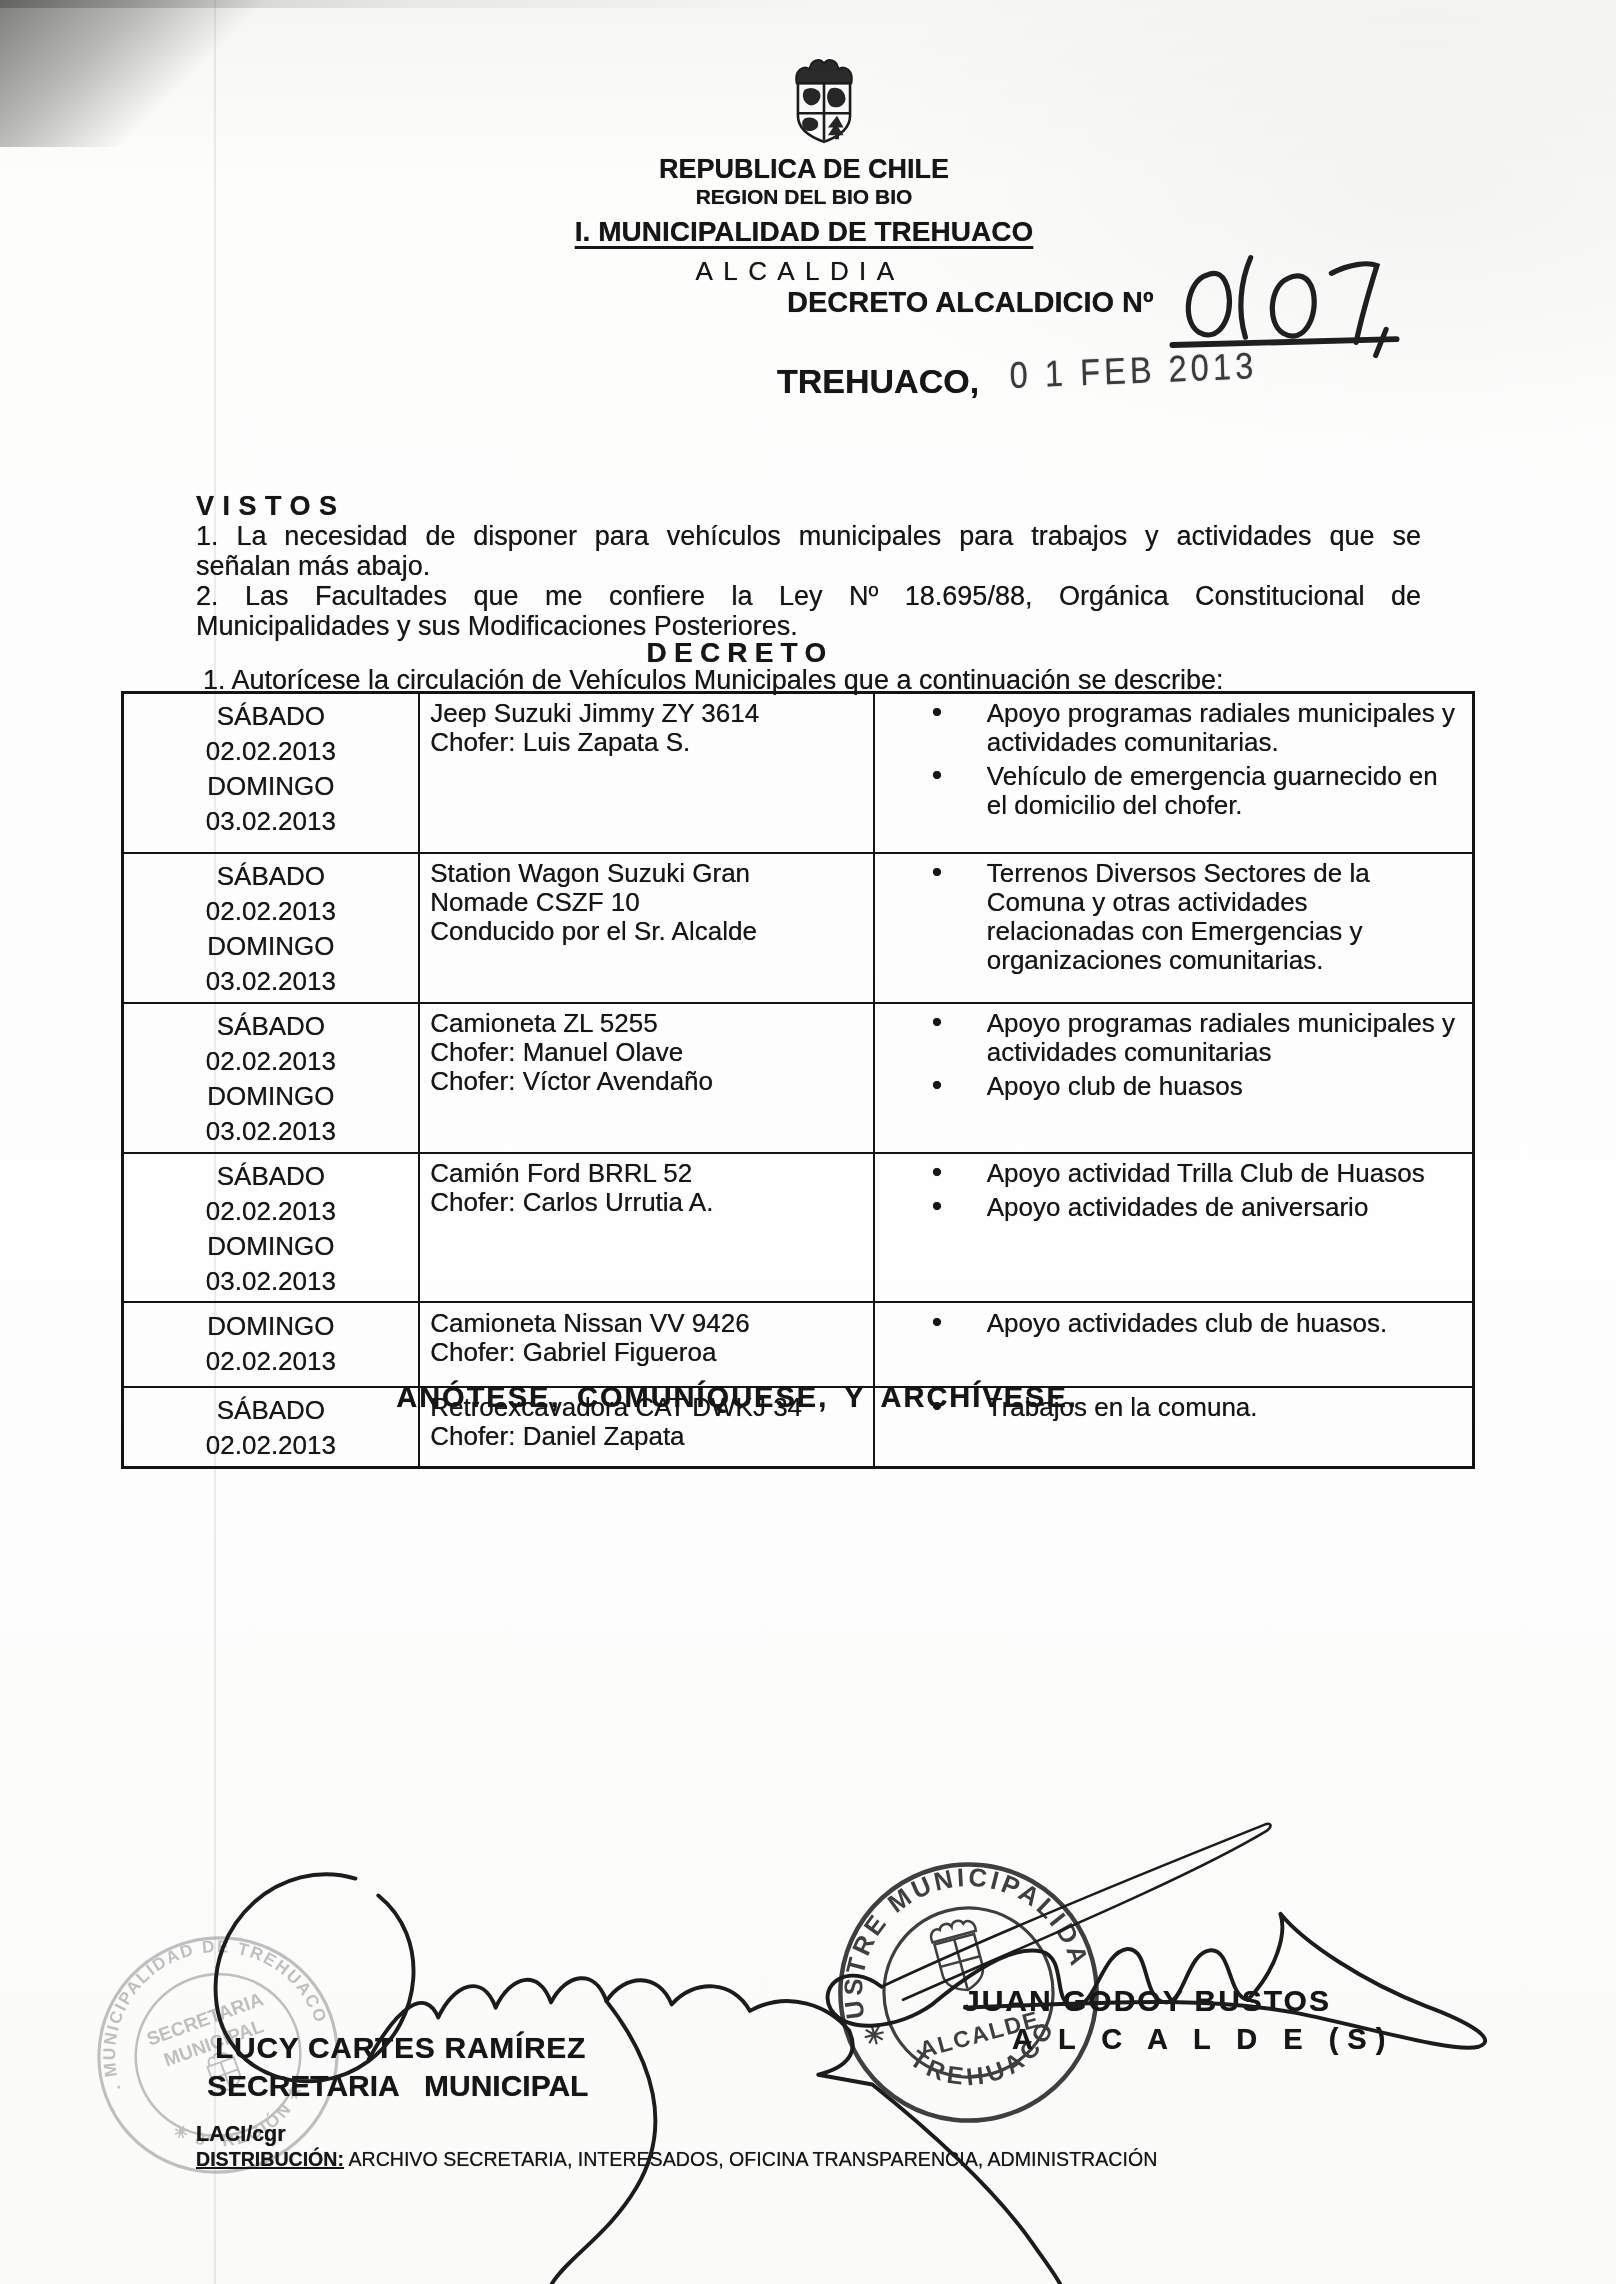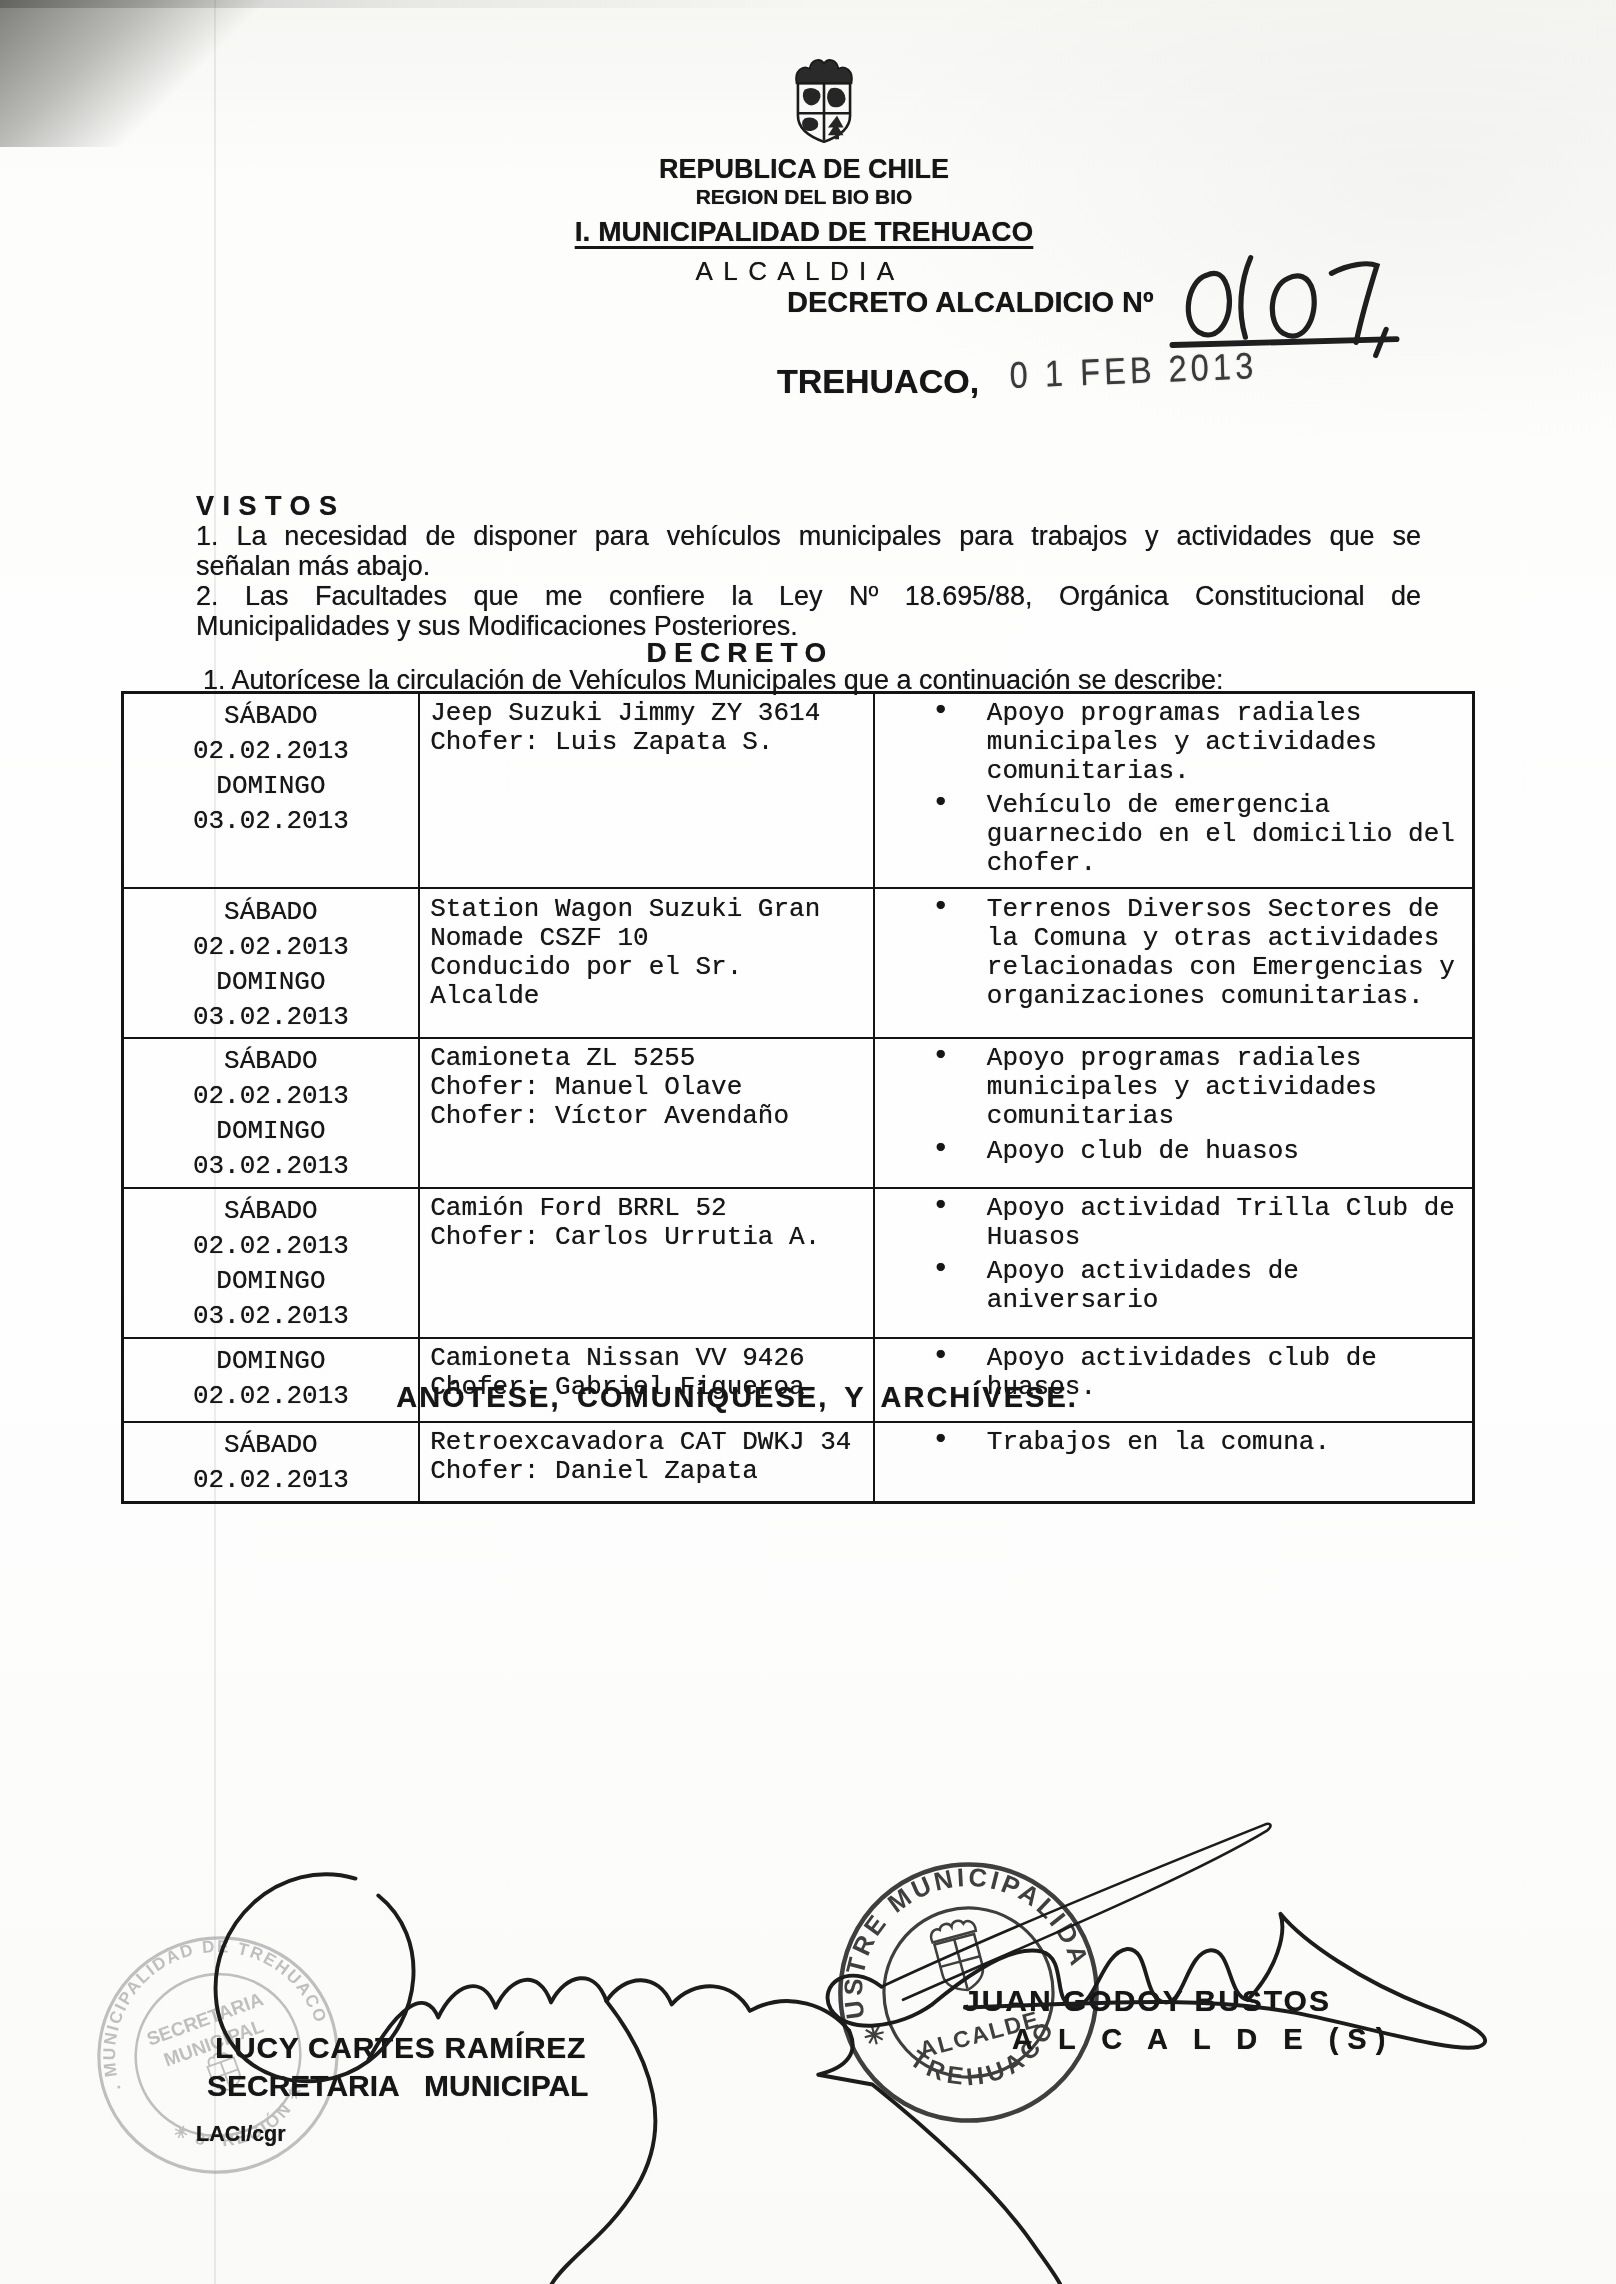--- a/index.html
+++ b/index.html
@@ -38,21 +38,21 @@
   .para{left:196px;width:1225px;font-size:27px;line-height:30px;z-index:3;}
   .p1{top:521px;}
   .p2{top:581px;}
   .decreto-h{top:637px;left:740px;font-size:28px;letter-spacing:7.2px;z-index:3;}
   .intro{top:665px;left:203px;font-size:27px;white-space:nowrap;z-index:3;}
   
   .vtable{position:absolute;top:691px;left:121px;width:1354px;border-collapse:collapse;z-index:3;
     font-size:26px;line-height:29px;}
   .vtable, .vtable td{border:2.6px solid #141414;}
   .vtable{border-width:3.3px;}
-  .vtable td{vertical-align:top;padding:5.2px 6.5px 3.9px 10.4px;font-family:Liberation Mono, monospace;}
+  .vtable td{vertical-align:top;padding:5.2px 6.5px 3.9px 10.4px;}
   .vtable td.dates-cell{text-align:center;line-height:35px;padding:5.2px 2.6px 2.6px 2.6px;}
   .vtable tr:nth-child(1) td{height:149px;}
   .vtable tr:nth-child(2) td{height:124px;}
   .vtable tr:nth-child(3) td{height:119px;}
   .vtable tr:nth-child(4) td{height:126px;}
   .vtable tr:nth-child(5) td{height:73px;}
   .vtable tr:nth-child(6) td{height:69px;}
   .vtable td.tasks-cell{padding-left:0;}
   ul.tasks{margin:0;padding:0;list-style:none;}
   ul.tasks li{position:relative;padding-left:112px;padding-right:5.2px;margin-bottom:5.2px;}
@@ -288,20 +288,21 @@
       <path d="M210 124 v80 M178 160 h64"></path>
     </g>
   </svg>
 
   <div class="abs name ink b lucy-name">LUCY CARTES RAMÍREZ</div>
   <div class="abs name ink b lucy-title">SECRETARIA MUNICIPAL</div>
   <div class="abs name ink b juan-name">JUAN GODOY BUSTOS</div>
   <div class="abs name ink b juan-title">A L C A L D E (S)</div>
 
   <div class="abs initials ink b">LACI/cgr</div>
+  <div class="abs distribution ink"><span class="dist-label">DISTRIBUCIÓN:</span><span> ARCHIVO SECRETARIA, INTERESADOS, OFICINA TRANSPARENCIA, ADMINISTRACIÓN</span></div>
 
   <svg class="abs sig-overlay" viewBox="0 0 2480 3504">
     <g fill="none" stroke="#1c1c1c" stroke-width="6" stroke-linecap="round" stroke-linejoin="round">
 
       <path d="M545 2882 C430 2848 315 2950 332 3075 C348 3190 480 3225 565 3162 C648 3100 660 2972 580 2908"></path>
       <path d="M565 3160 C610 3078 652 3048 672 3095 C695 3045 740 3025 760 3080 C782 3032 826 3018 845 3072 C868 3028 912 3018 930 3070 C958 3028 1010 3025 1030 3075 C1065 3035 1125 3038 1150 3085 C1210 3052 1272 3078 1302 3115"></path>
       <path d="M1302 3115 C1318 3148 1300 3172 1255 3183 L1338 3198 C1430 3272 1528 3362 1584 3442 C1602 3468 1616 3486 1626 3504"></path>
       <path d="M930 3070 C1002 3162 1032 3262 976 3356 C932 3430 872 3462 846 3504"></path>
 
       <path d="M1352 3048 C1540 2960 1800 2855 1938 2800 C1950 2795 1952 2801 1944 2808 C1822 2882 1560 2990 1385 3068" stroke-width="4"></path>

